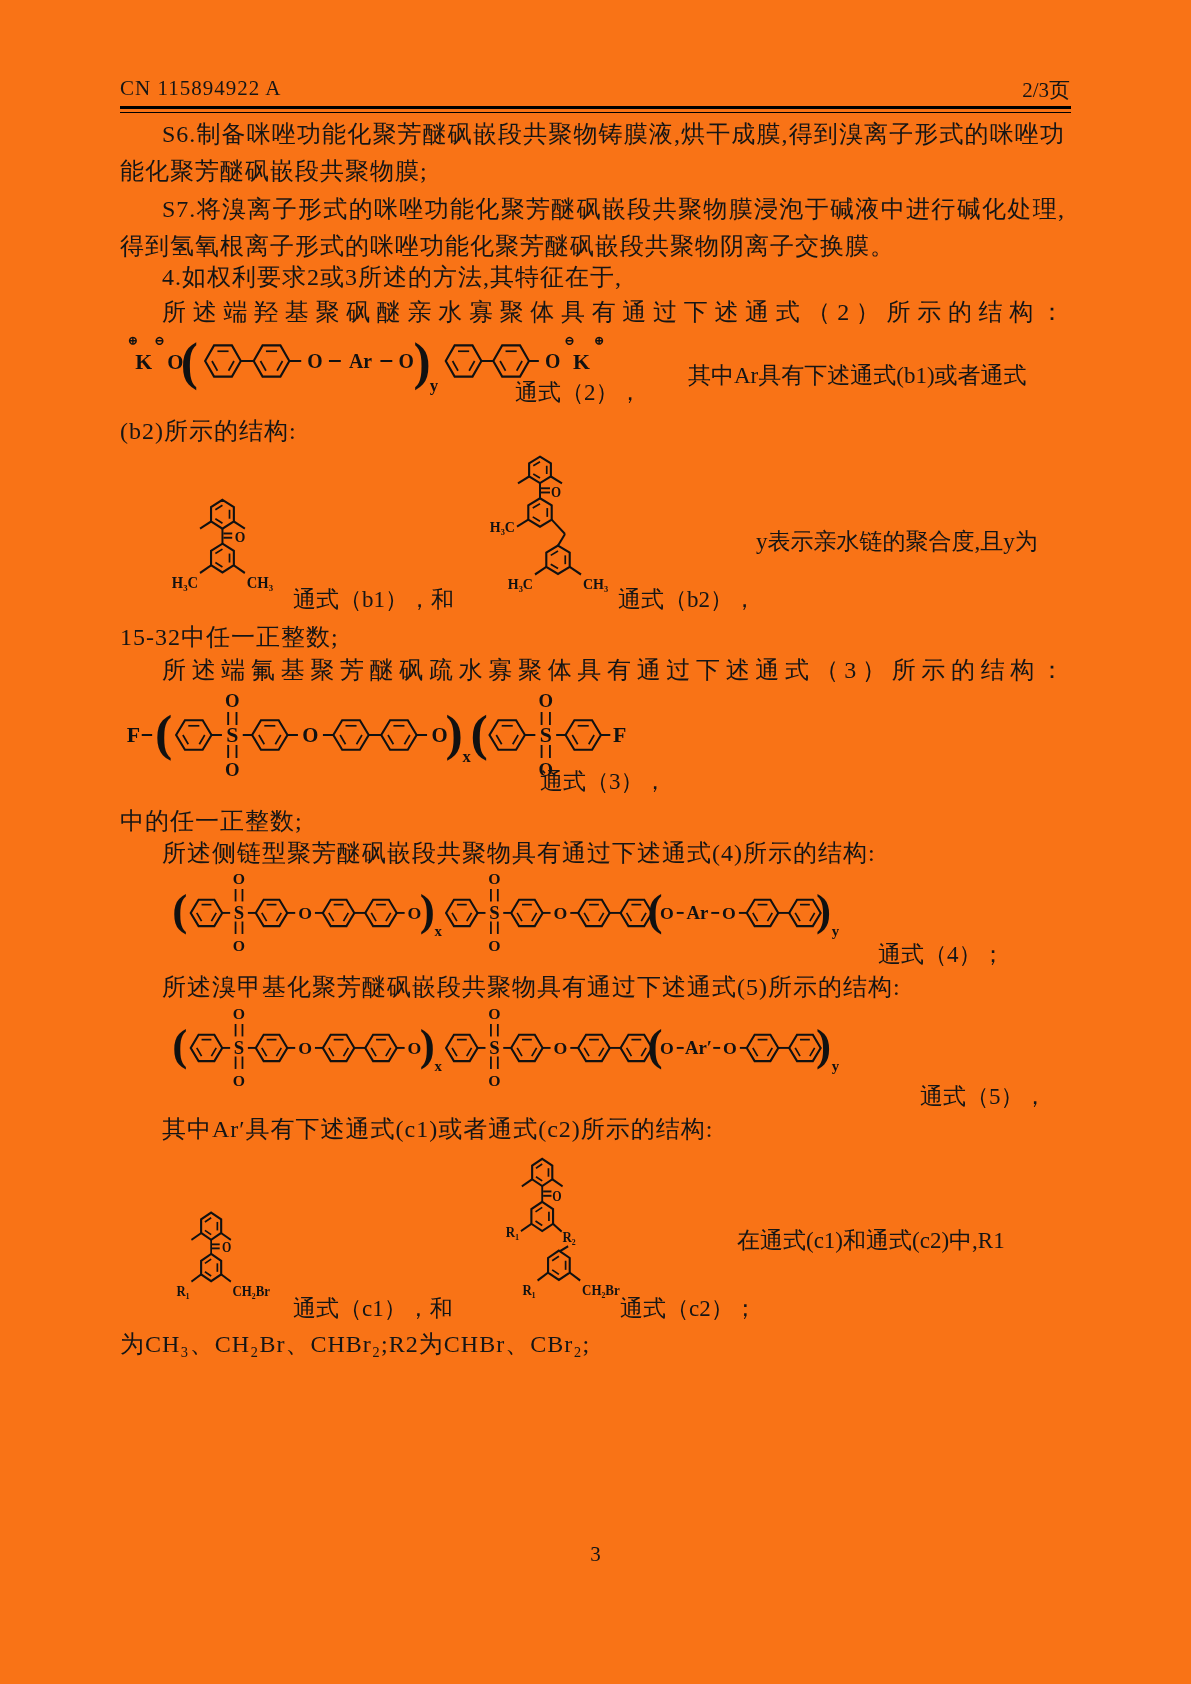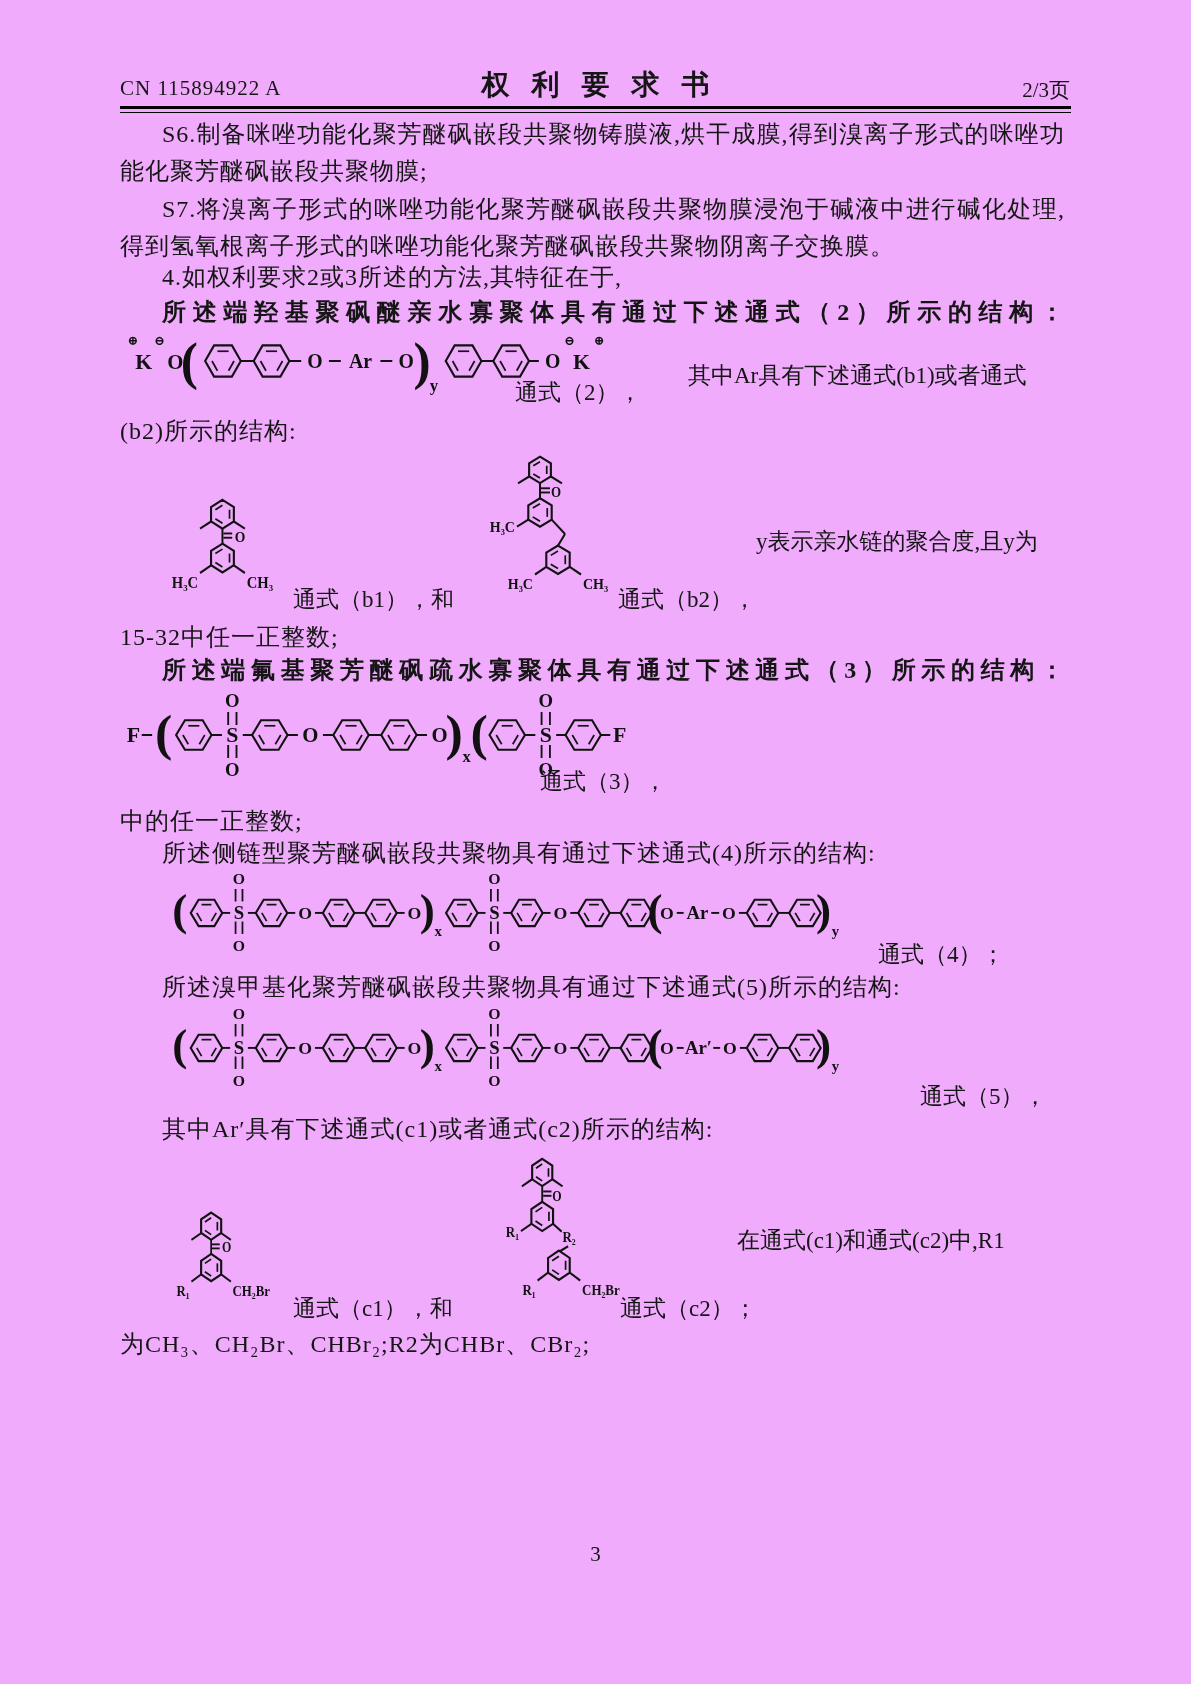--- a/index.html
+++ b/index.html
@@ -1,27 +1,27 @@
 <!DOCTYPE html>
 <html><head>
 <meta charset="utf-8">
 <style>
   html,body{margin:0;padding:0;background:#e8e8e8;}
-  #page{position:relative;width:1191px;height:1684px;background:#f0abfc;margin:0 auto;
+  #page{position:relative;width:1191px;height:1684px;background:#f97316;margin:0 auto;
         font-family:"Liberation Serif","DejaVu Serif",serif;color:#151515;overflow:hidden;}
   .hdr-left{position:absolute;left:120px;top:76px;font-size:21px;letter-spacing:1px;}
   .hdr-title{position:absolute;left:50%;top:66px;transform:translateX(-50%);
              font-size:28px;font-weight:bold;letter-spacing:22px;text-indent:22px;white-space:nowrap;}
   .hdr-page{position:absolute;right:121px;top:76px;font-size:21px;}
   .hdr-rule{position:absolute;left:120px;top:106px;width:951px;height:3px;
             border-top:3.5px solid #000;border-bottom:1.5px solid #000;}
   .para{position:absolute;left:120px;width:945px;font-size:24px;line-height:37px;
         text-align:justify;letter-spacing:1px;}
   .indent{text-indent:42px;}
-  .jlast{text-align-last:justify;font-weight:bold;}
+  .jlast{text-align-last:justify;}
   .note{position:absolute;font-size:23px;white-space:nowrap;text-align:right;}
   .cap{position:absolute;font-size:23px;white-space:nowrap;}
   .pgnum{position:absolute;left:0;top:1542px;width:100%;text-align:center;font-size:21px;}
   svg.formula{position:absolute;overflow:visible;}
   svg text{font-family:"Liberation Serif","DejaVu Serif",serif;font-weight:bold;fill:#111;}
   .sk line{stroke:#111;stroke-width:2;}
   .sk .tick{stroke-width:1.8;}
 </style>
 </head>
 <body>
@@ -39,21 +39,20 @@
       <g id="hexv">
         <polygon points="0,-13.5 11.7,-6.75 11.7,6.75 0,13.5 -11.7,6.75 -11.7,-6.75" fill="none" stroke="#111" stroke-width="2.1" vector-effect="non-scaling-stroke"></polygon>
         <line x1="7.25" y1="-4.2" x2="7.25" y2="4.2" stroke="#111" stroke-width="1.7" vector-effect="non-scaling-stroke"></line>
         <line x1="0" y1="8.37" x2="-7.25" y2="4.19" stroke="#111" stroke-width="1.7" vector-effect="non-scaling-stroke"></line>
         <line x1="-7.25" y1="-4.19" x2="0" y2="-8.37" stroke="#111" stroke-width="1.7" vector-effect="non-scaling-stroke"></line>
       </g>
     </defs>
   </svg>
 
   <div class="hdr-left">CN 115894922 A</div>
-  <div class="hdr-title">权利要求书</div>
   <div class="hdr-page">2/3页</div>
   <div class="hdr-rule"></div>
 
   <div class="para indent" style="top:116px">S6.制备咪唑功能化聚芳醚砜嵌段共聚物铸膜液,烘干成膜,得到溴离子形式的咪唑功能化聚芳醚砜嵌段共聚物膜;</div>
   <div class="para indent" style="top:191px">S7.将溴离子形式的咪唑功能化聚芳醚砜嵌段共聚物膜浸泡于碱液中进行碱化处理,得到氢氧根离子形式的咪唑功能化聚芳醚砜嵌段共聚物阴离子交换膜。</div>
   <div class="para indent" style="top:259px">4.如权利要求2或3所述的方法,其特征在于,</div>
   <div class="para indent jlast" style="top:294px">所述端羟基聚砜醚亲水寡聚体具有通过下述通式（2）所示的结构：</div>
 
   <svg class="formula sk" style="left:122px;top:323px" width="500" height="72" viewBox="0 0 505 72" preserveAspectRatio="none">
     <text x="11" y="22" font-size="13" text-anchor="middle">⊕</text>

